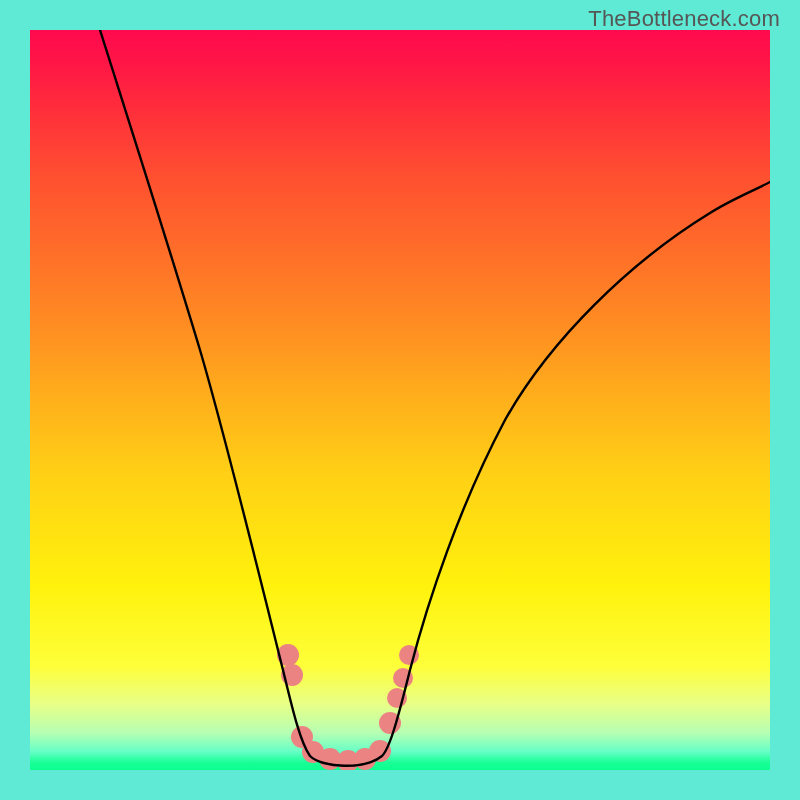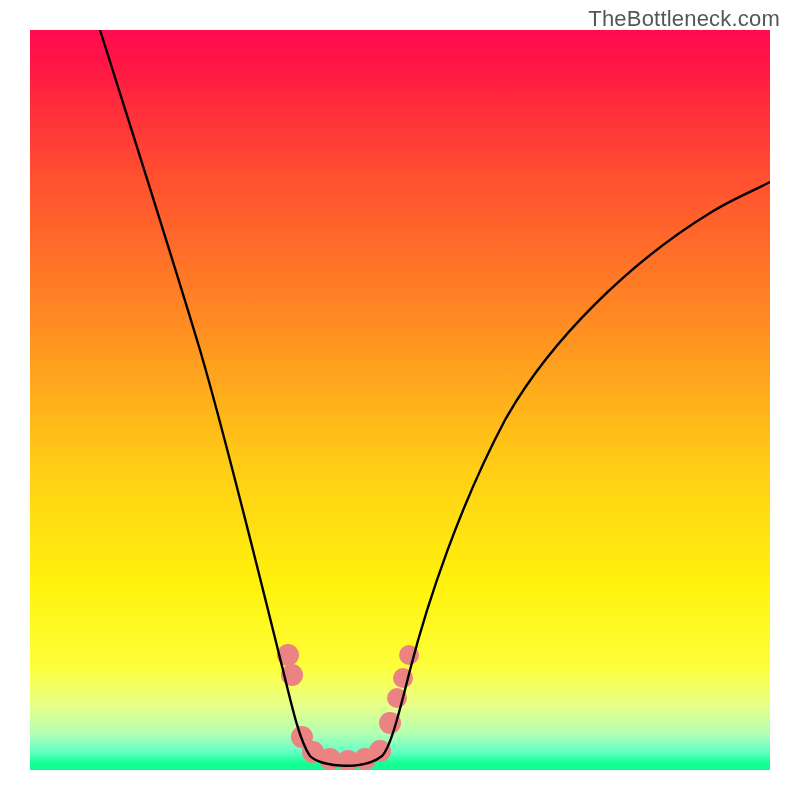--- a/index.html
+++ b/index.html
@@ -1,20 +1,20 @@
 <!DOCTYPE html>
 <html><head>
 <meta charset="utf-8">
 <style>
   * { margin: 0; padding: 0; box-sizing: border-box; }
   html, body { width: 800px; height: 800px; overflow: hidden; background: #000; }
   .frame {
     width: 800px;
     height: 800px;
-    background: #ffffff;
+    background: #5eead4;
     position: relative;
   }
   .watermark {
     position: absolute;
     top: 6px;
     right: 20px;
     font-family: Arial, Helvetica, sans-serif;
     font-size: 22px;
     font-weight: 500;
     color: #565656;

